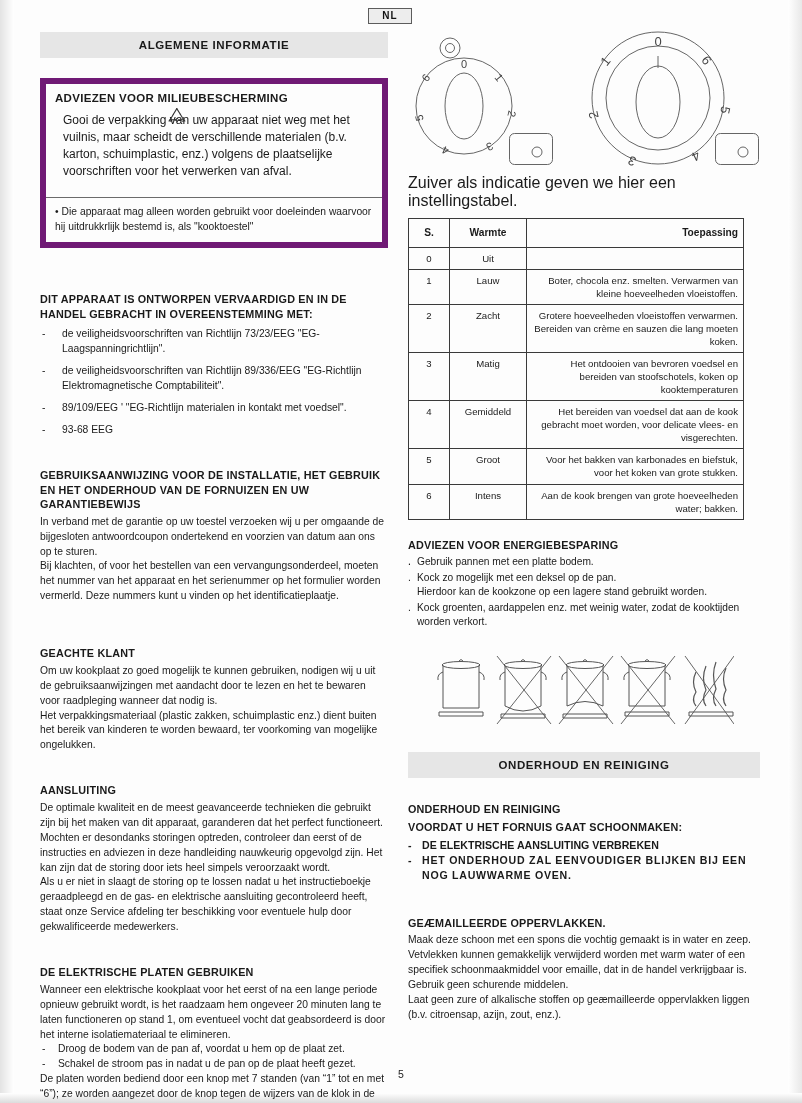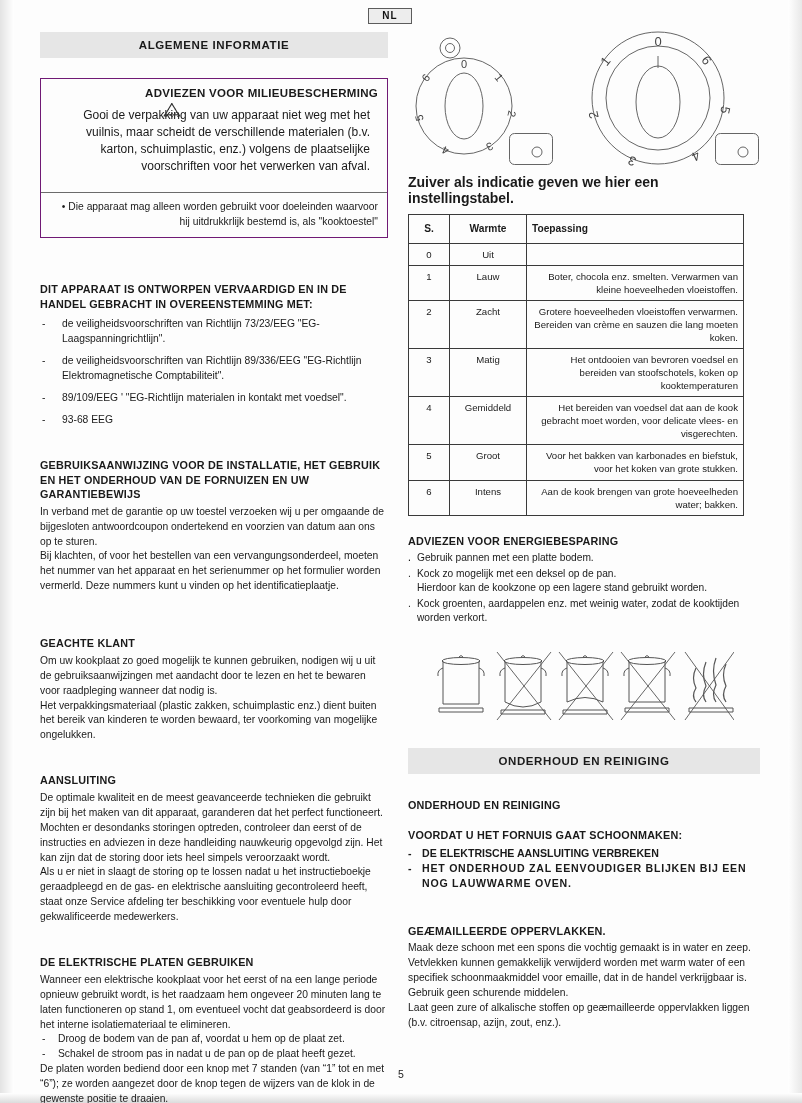--- a/index.html
+++ b/index.html
@@ -62,24 +62,23 @@
     background: #e6e6e6;
     text-align: center;
     font-weight: bold;
     font-size: 11.5px;
     letter-spacing: 0.6px;
     padding: 7px 0 7px 0;
     color: #1a1a1a;
   }
 
   .advice-box {
-    border: 1px solid #701a75;
+    border: 6px solid #701a75;
     margin-top: 20px;
     padding: 0;
-    text-align: right;
   }
   .advice-inner {
     padding: 8px 9px 9px 9px;
     position: relative;
   }
   .advice-title {
     font-weight: bold;
     font-size: 11.5px;
     letter-spacing: 0.3px;
     margin: 0 0 5px 0;
@@ -107,21 +106,21 @@
     font-size: 10.3px;
     line-height: 1.42;
   }
   .advice-bullet .b-dot { margin-right: 3px; }
   .advice-bullet .b-text { display: inline; }
 
   h3.sec {
     font-size: 10.8px;
     font-weight: bold;
     letter-spacing: 0.2px;
-    margin: 16px 0 3px 0;
+    margin: 4px 0 3px 0;
     line-height: 1.35;
   }
   p.para {
     font-size: 10.3px;
     line-height: 1.45;
     margin: 0;
   }
   .blk { margin-top: 22px; }
 
   ul.dash {
@@ -142,42 +141,42 @@
   }
 
   
   .knob-area {
     position: relative;
     height: 150px;
   }
   .knob-svg { position: absolute; }
 
   .tbl-caption {
-    font-size: 14px;
-    font-weight: bold;
+    font-size: 16px;
+    font-weight: normal;
     margin: 4px 0 8px 0;
   }
   table.settings {
     border-collapse: collapse;
     width: 336px;
     font-size: 9.6px;
   }
   table.settings th, table.settings td {
     border: 1px solid #3a3a3a;
     padding: 4px 5px;
     vertical-align: top;
     line-height: 1.36;
   }
   table.settings th {
     font-weight: bold;
     font-size: 10.2px;
     padding: 7px 5px;
   }
   table.settings th.c-s, table.settings th.c-w { text-align: center; }
-  table.settings th.c-t { text-align: left; }
+  table.settings th.c-t { text-align: right; }
   table.settings td.c-s { text-align: center; width: 30px; }
   table.settings td.c-w { text-align: center; width: 66px; }
   table.settings td.c-t { text-align: right; }
 
   .energy-list {
     list-style: none;
     margin: 3px 0 0 0;
     padding: 0;
   }
   .energy-list li {

